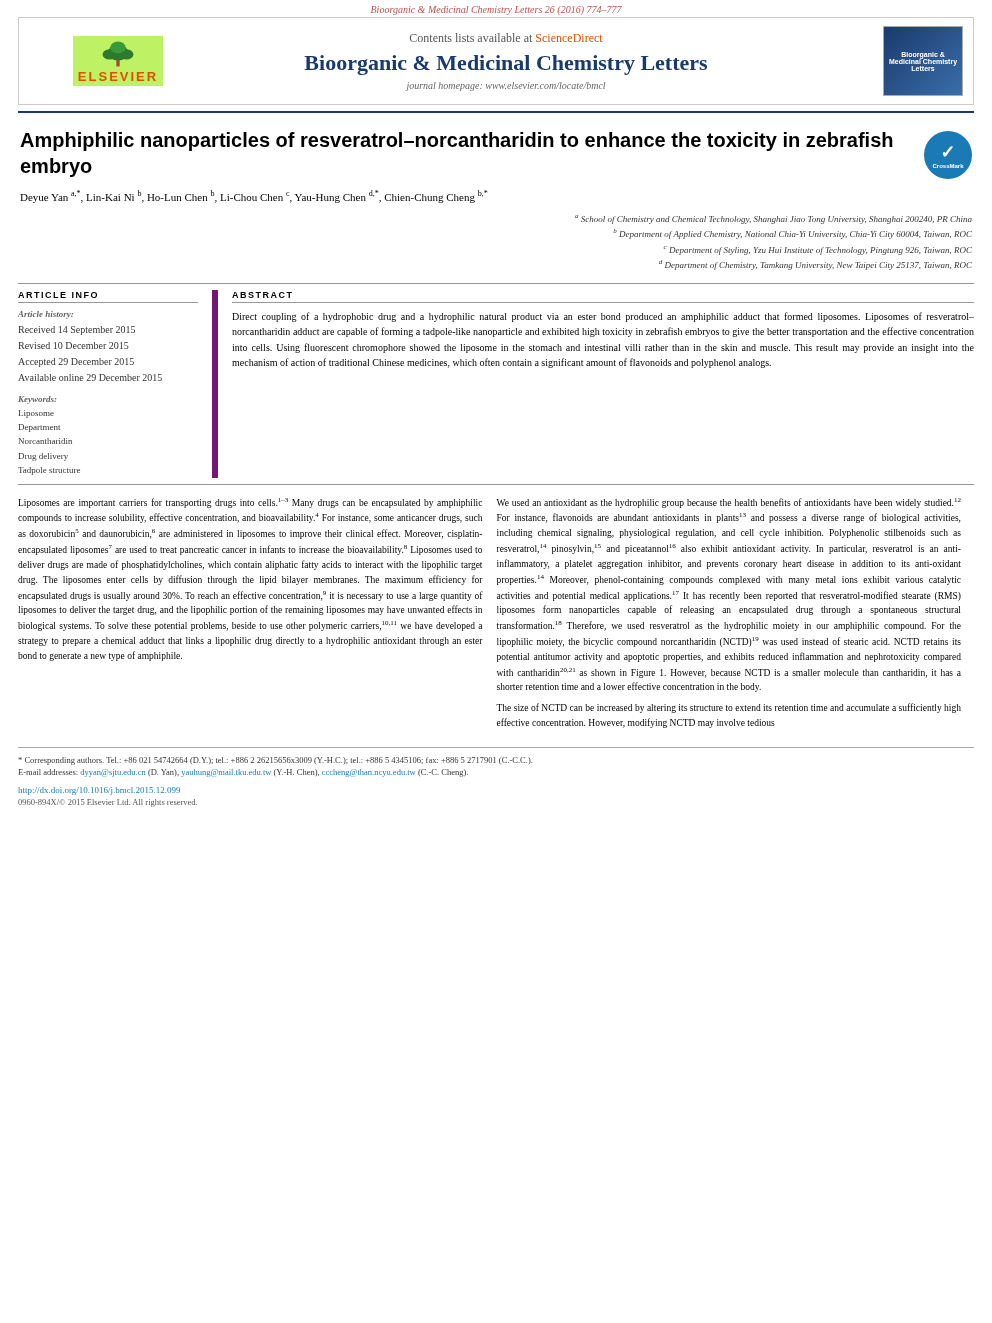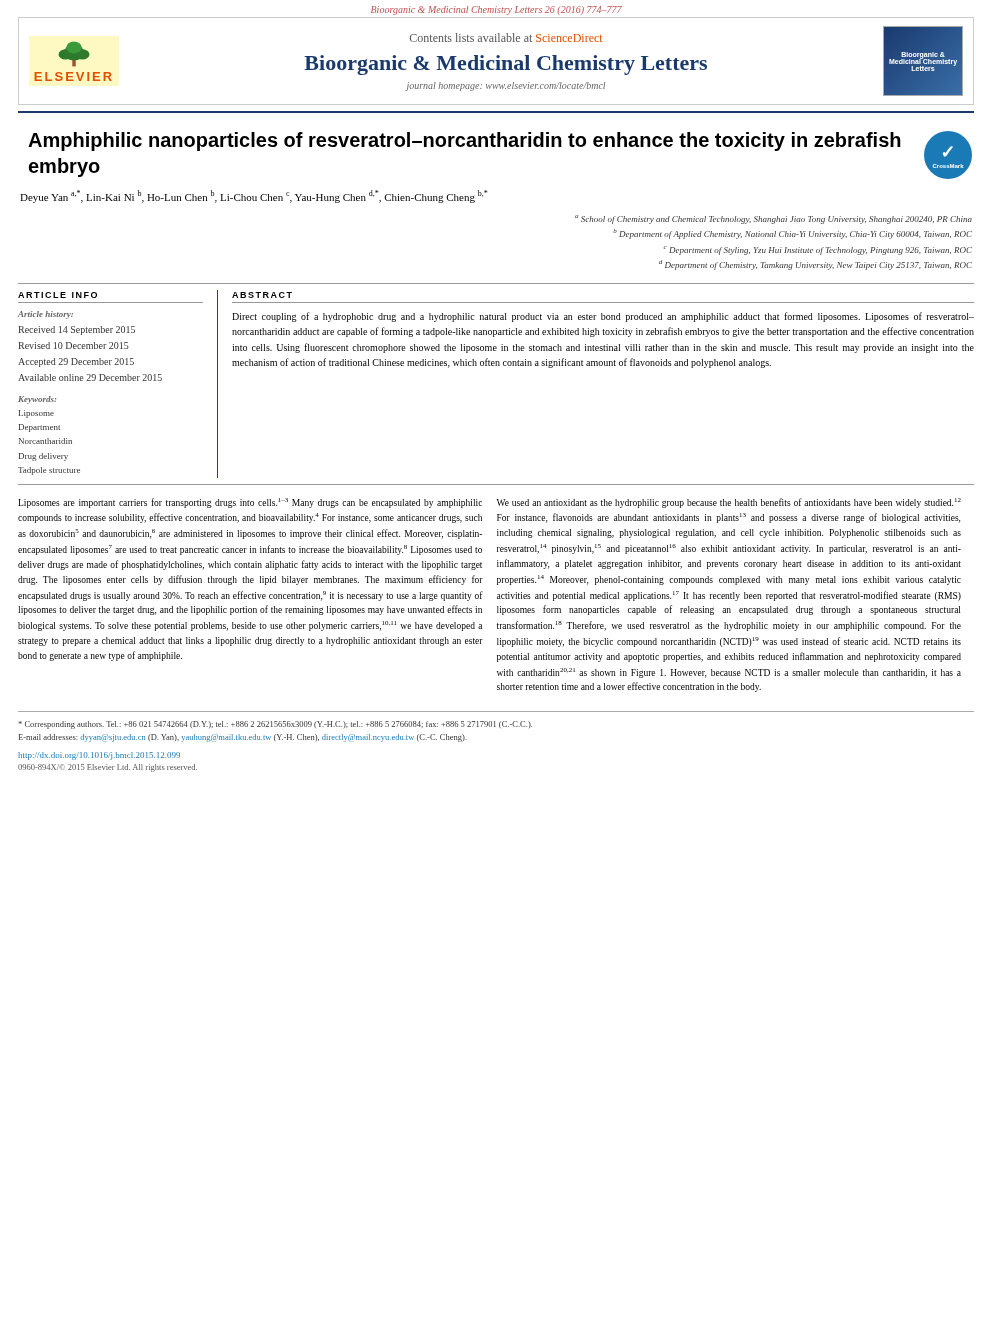--- a/index.html
+++ b/index.html
@@ -32,25 +32,26 @@
     .header-left {
       display: flex;
       flex-direction: column;
       align-items: flex-start;
       width: 110px;
     }
 
     .elsevier-logo {
       width: 90px;
       height: 50px;
-      background: #fef9c3;
+      background: #bef264;
       display: flex;
       flex-direction: column;
       align-items: center;
       justify-content: center;
+      margin-left: 44px;
     }
 
     .elsevier-tree {
       width: 60px;
       height: 30px;
     }
 
     .elsevier-text {
       font-size: 13px;
       font-weight: bold;
@@ -110,21 +111,21 @@
       font-family: Arial, sans-serif;
     }
 
     .header-divider {
       border: none;
       border-top: 2px solid #1a3a6e;
       margin: 6px 18px 0 18px;
     }
 
     .article-title-section {
-      padding: 14px 20px 8px 28px;
+      padding: 14px 20px 8px 20px;
       display: flex;
       align-items: flex-end;
       justify-content: space-between;
     }
 
     .article-title {
       font-size: 20px;
       font-weight: bold;
       color: #000;
       line-height: 1.3;
@@ -192,21 +193,21 @@
     .two-col-section {
       display: flex;
       margin: 0 18px;
       gap: 0;
     }
 
     .left-col {
       width: 200px;
       flex-shrink: 0;
       padding-right: 14px;
-      border-right: 1px solid #701a75;
+      border-right: 6px solid #701a75;
     }
 
     .right-col {
       flex: 1;
       padding-left: 14px;
     }
 
     .section-label {
       font-size: 9px;
       font-family: Arial, sans-serif;
@@ -418,31 +419,34 @@
 <div class="body-section">
   <div class="body-left body-text">
     <p>
       Liposomes are important carriers for transporting drugs into cells.<sup>1–3</sup> Many drugs can be encapsulated by amphiphilic compounds to increase solubility, effective concentration, and bioavailability.<sup>4</sup> For instance, some anticancer drugs, such as doxorubicin<sup>5</sup> and daunorubicin,<sup>6</sup> are administered in liposomes to improve their clinical effect. Moreover, cisplatin-encapsulated liposomes<sup>7</sup> are used to treat pancreatic cancer in infants to increase the bioavailability.<sup>8</sup> Liposomes used to deliver drugs are made of phosphatidylcholines, which contain aliphatic fatty acids to interact with the lipophilic target drug. The liposomes enter cells by diffusion through the lipid bilayer membranes. The maximum efficiency for encapsulated drugs is usually around 30%. To reach an effective concentration,<sup>9</sup> it is necessary to use a large quantity of liposomes to deliver the target drug, and the lipophilic portion of the remaining liposomes may have unwanted effects in biological systems. To solve these potential problems, beside to use other polymeric carriers,<sup>10,11</sup> we have developed a strategy to prepare a chemical adduct that links a lipophilic drug directly to a hydrophilic antioxidant through an ester bond to generate a new type of amphiphile.
     </p>
   </div>
   <div class="body-right body-text">
     <p>
       We used an antioxidant as the hydrophilic group because the health benefits of antioxidants have been widely studied.<sup>12</sup> For instance, flavonoids are abundant antioxidants in plants<sup>13</sup> and possess a diverse range of biological activities, including chemical signaling, physiological regulation, and cell cycle inhibition. Polyphenolic stilbenoids such as resveratrol,<sup>14</sup> pinosylvin,<sup>15</sup> and piceatannol<sup>16</sup> also exhibit antioxidant activity. In particular, resveratrol is an anti-inflammatory, a platelet aggregation inhibitor, and prevents coronary heart disease in addition to its anti-oxidant properties.<sup>14</sup> Moreover, phenol-containing compounds complexed with many metal ions exhibit various catalytic activities and potential medical applications.<sup>17</sup> It has recently been reported that resveratrol-modified stearate (RMS) liposomes form nanoparticles capable of releasing an encapsulated drug through a spontaneous structural transformation.<sup>18</sup> Therefore, we used resveratrol as the hydrophilic moiety in our amphiphilic compound. For the lipophilic moiety, the bicyclic compound norcantharidin (NCTD)<sup>19</sup> was used instead of stearic acid. NCTD retains its potential antitumor activity and apoptotic properties, and exhibits reduced inflammation and nephrotoxicity compared with cantharidin<sup>20,21</sup> as shown in Figure 1. However, because NCTD is a smaller molecule than cantharidin, it has a shorter retention time and a lower effective concentration in the body.
     </p>
+    <p>
+      The size of NCTD can be increased by altering its structure to extend its retention time and accumulate a sufficiently high effective concentration. However, modifying NCTD may involve tedious
+    </p>
   </div>
 </div>
 
 <div class="footnotes-section">
-  <div class="footnote-text">* Corresponding authors. Tel.: +86 021 54742664 (D.Y.); tel.: +886 2 26215656x3009 (Y.-H.C.); tel.: +886 5 2766084; fax: +886 5 2717901 (C.-C.C.).</div>
+  <div class="footnote-text">* Corresponding authors. Tel.: +86 021 54742664 (D.Y.); tel.: +886 2 26215656x3009 (Y.-H.C.); tel.: +886 5 4345106; fax: +886 5 2717901 (C.-C.C.).</div>
   <div class="footnote-text">
     <span>E-mail addresses: </span>
     <a href="#" class="ref-link">dyyan@sjtu.edu.cn</a>
     <span> (D. Yan), </span>
     <a href="#" class="ref-link">yauhung@mail.tku.edu.tw</a>
     <span> (Y.-H. Chen), </span>
-    <a href="#" class="ref-link">directly@mail.ncyu.edu.tw</a>
+    <a href="#" class="ref-link">cccheng@than.ncyu.edu.tw</a>
     <span> (C.-C. Cheng).</span>
   </div>
   <div class="doi-line">
     <a href="#" class="ref-link">http://dx.doi.org/10.1016/j.bmcl.2015.12.099</a>
   </div>
   <div class="issn-line">0960-894X/© 2015 Elsevier Ltd. All rights reserved.</div>
 </div>
 
 </body></html>

